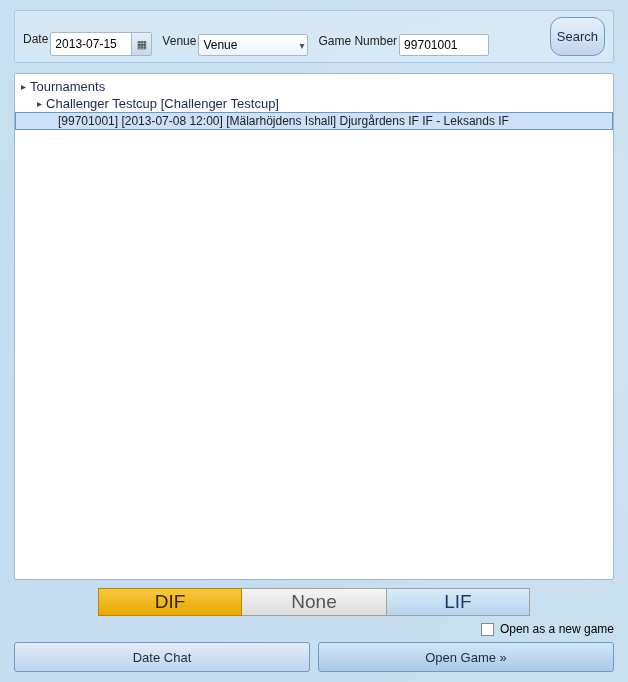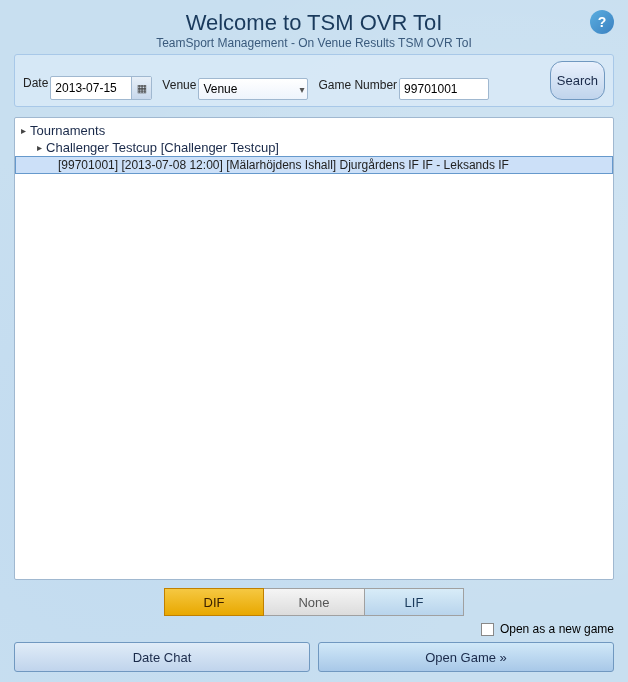--- a/index.html
+++ b/index.html
@@ -213,24 +213,24 @@
     .bottom-section {
       margin-top: 8px;
     }
     .team-buttons {
       display: flex;
       justify-content: center;
       gap: 0;
       margin-bottom: 6px;
     }
     .team-btn {
-      width: 100px;
+      width: 144px;
       height: 28px;
       border: 1px solid #a0a0a0;
-      font-size: 13px;
+      font-size: 19px;
       cursor: pointer;
       font-weight: 500;
     }
     .team-btn.selected {
       background: linear-gradient(to bottom, #f5c842, #e8a800);
       border-color: #c08000;
       color: #3a2000;
     }
     .team-btn.none {
       background: linear-gradient(to bottom, #f5f5f5, #dcdcdc);
@@ -279,25 +279,20 @@
     .footer-btn.primary {
       background: linear-gradient(to bottom, #d0e8f8, #a8c8e8);
       font-weight: 500;
     }
   </style>
 </head>
 <body>
 
 <div class="main-container">
 
-  <div class="header">
-    <h1 class="header-title">Welcome to TSM OVR ToI</h1>
-    <div class="header-subtitle">TeamSport Management - On Venue Results TSM OVR ToI</div>
-    <button class="help-btn">?</button>
-  </div>
 
   <div class="search-bar">
     <div class="field-group">
       <label class="field-label">Date</label>
       <div class="date-input-wrapper">
         <input class="date-input" type="text" value="2013-07-15" style="">
         <button class="cal-btn">▦</button>
       </div>
     </div>
 

